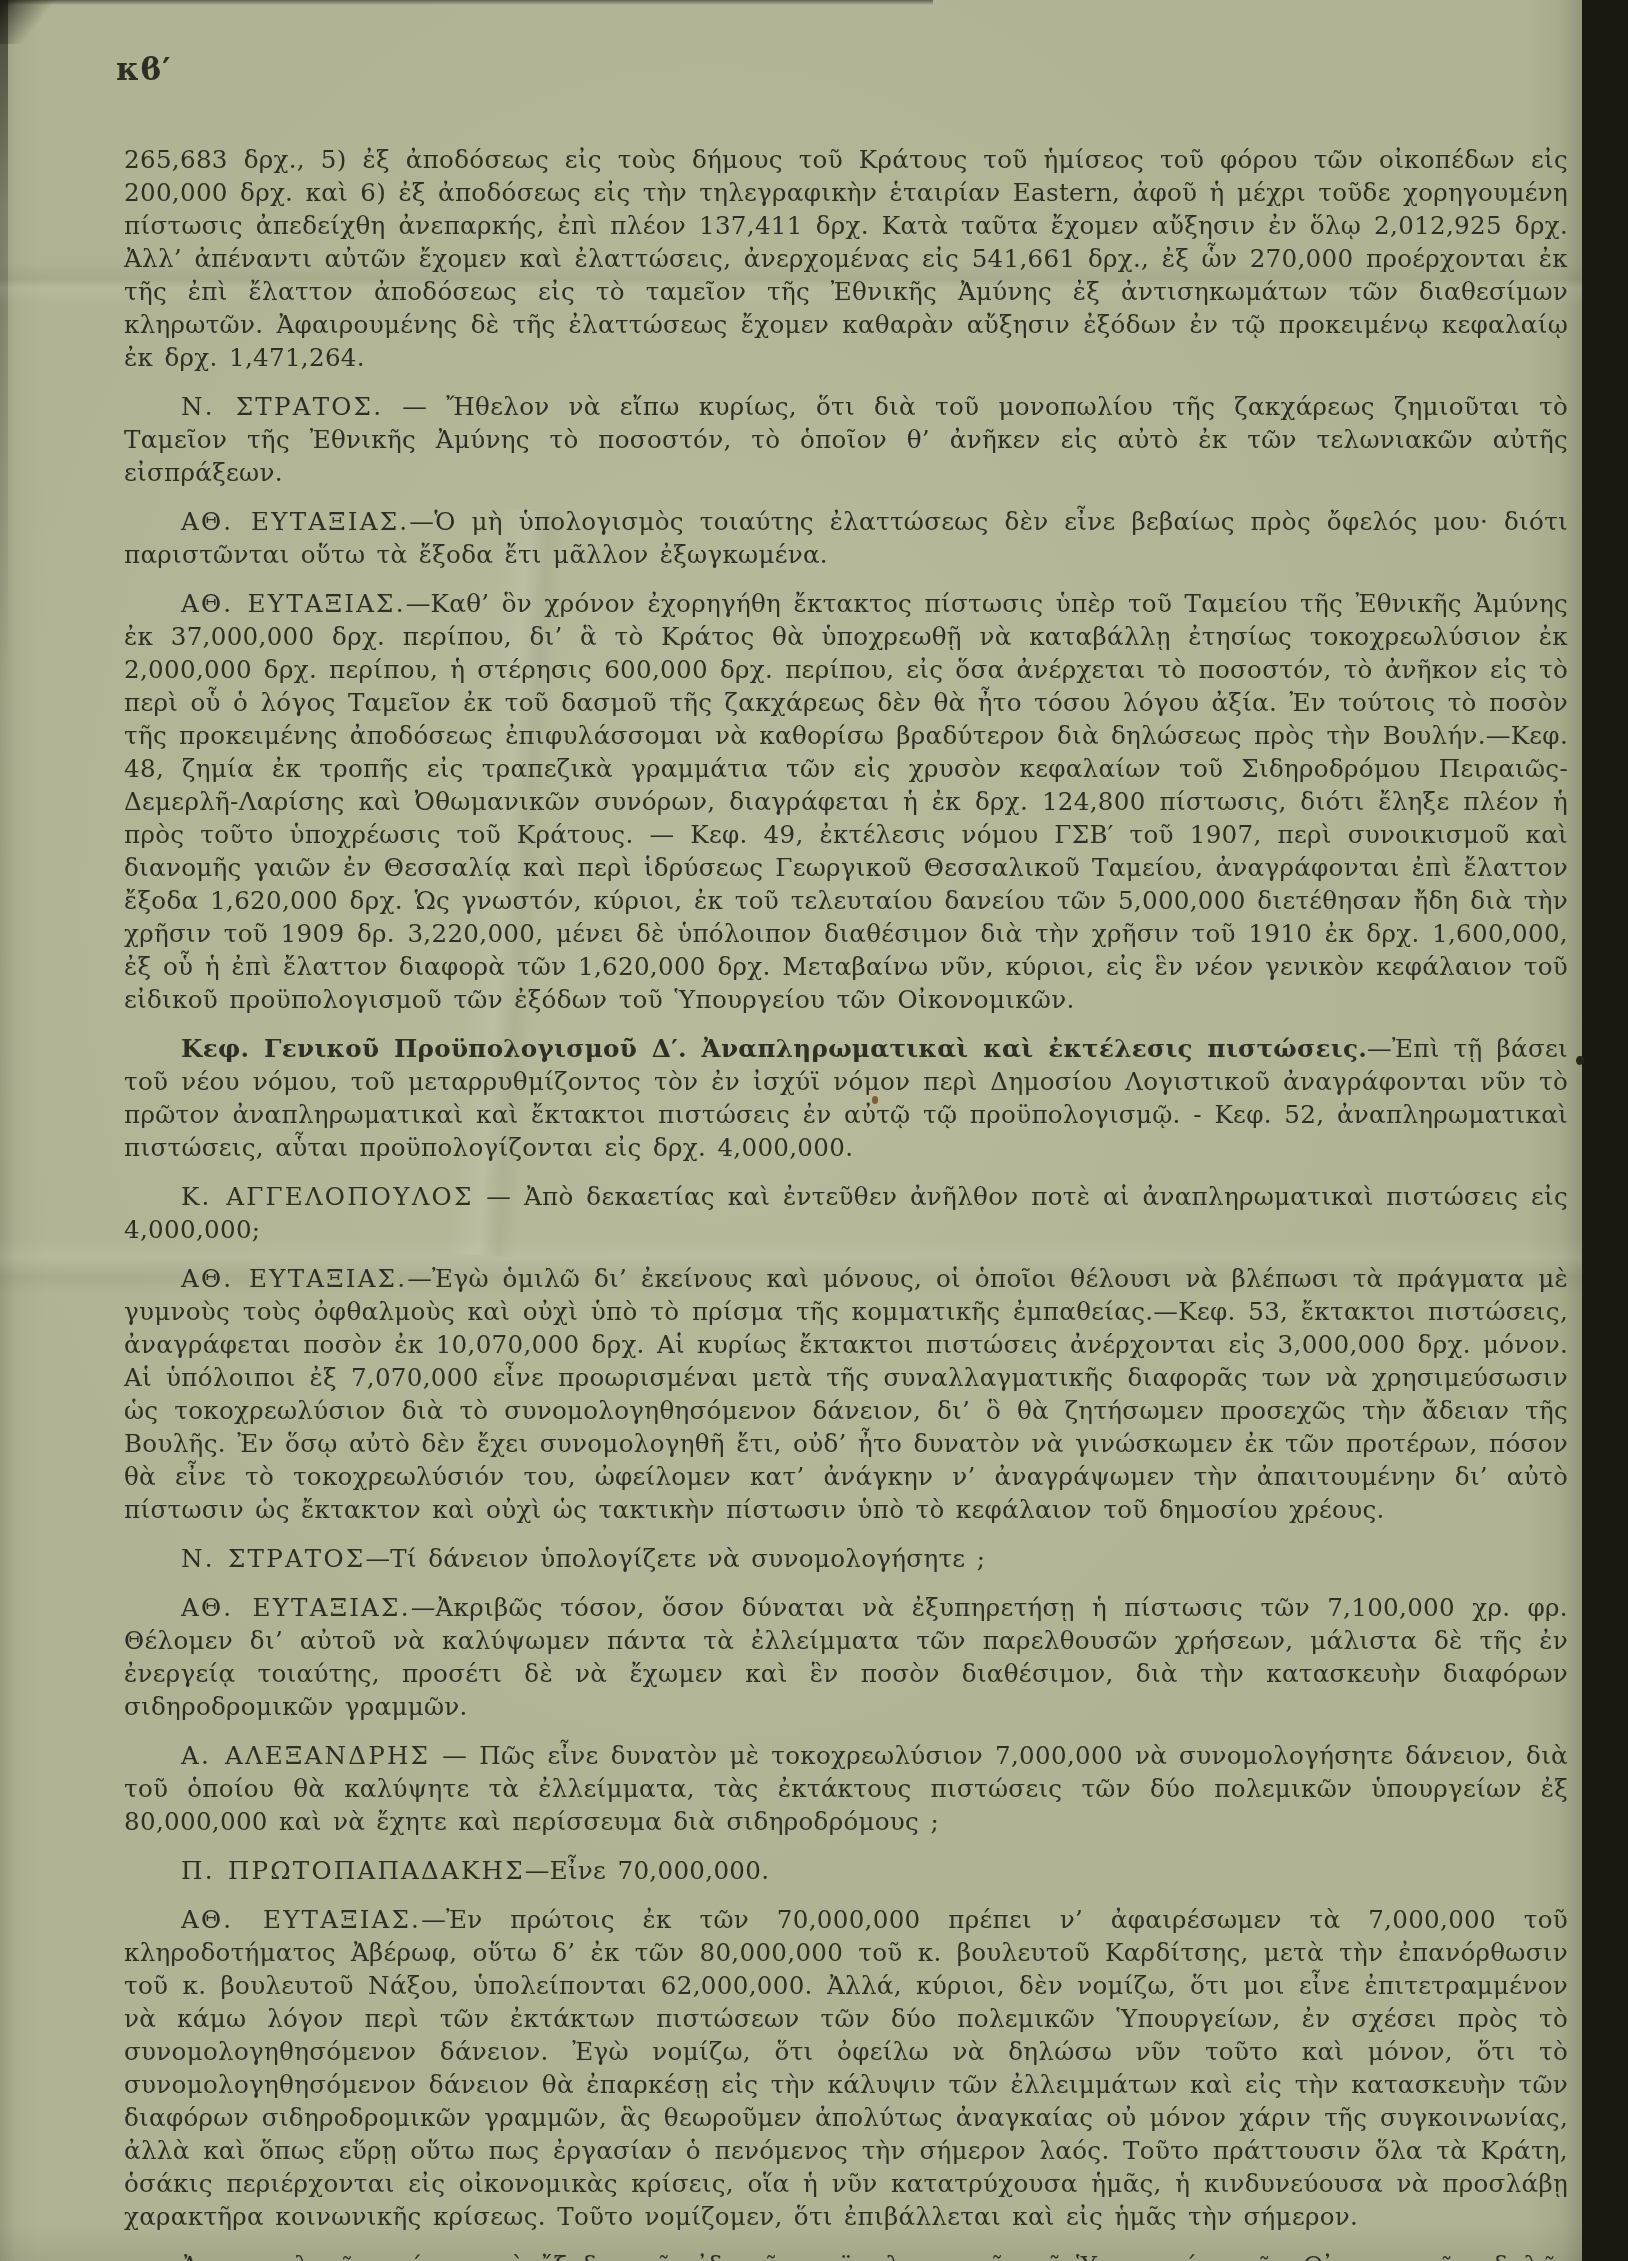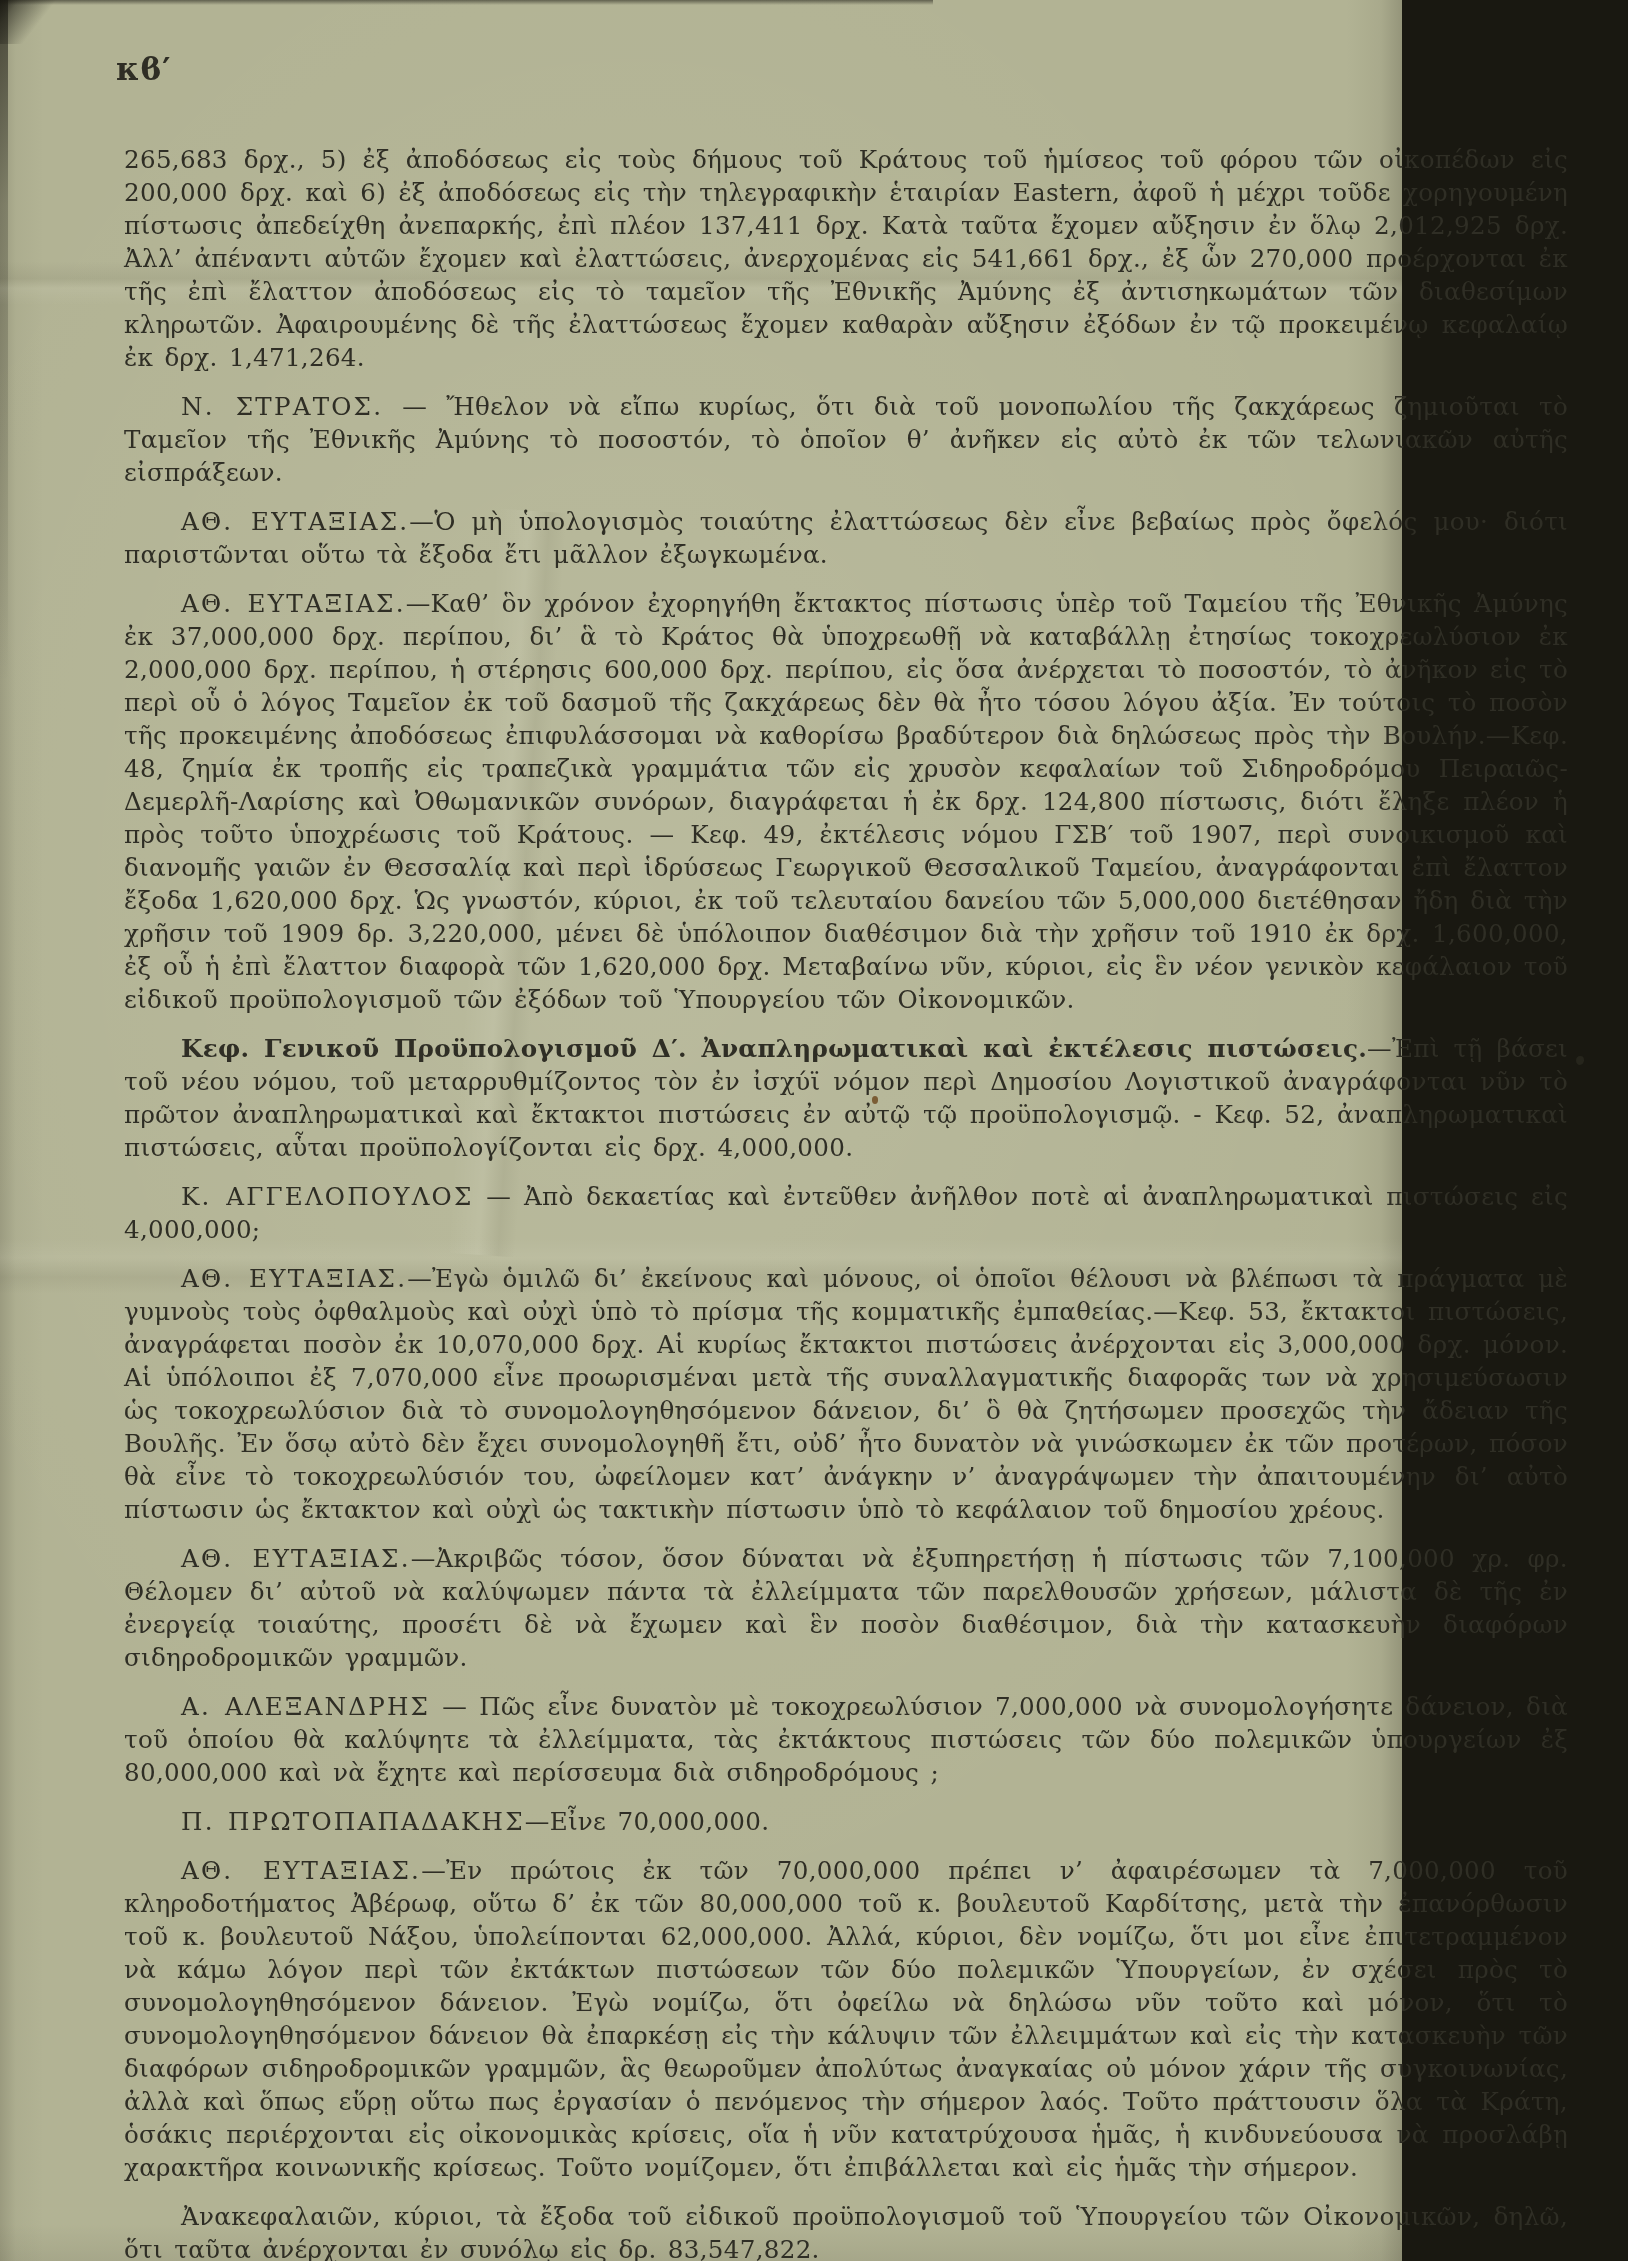--- a/index.html
+++ b/index.html
@@ -7,21 +7,21 @@
     padding: 0;
     width: 1629px;
     height: 2261px;
     background: #191811;
     overflow: hidden;
     font-family: "DejaVu Serif", "Liberation Serif", serif;
   }
   .page {
     position: absolute;
     left: 0; top: 0;
-    width: 1402px;
+    width: 1582px;
     height: 2261px;
     background:
       radial-gradient(ellipse 1120px 1493px at 45% 40%, rgba(255,255,240,0.10), rgba(0,0,0,0) 70%),
       linear-gradient(90deg, rgba(70,66,50,0.22) 0px, rgba(70,66,50,0.05) 16px, rgba(0,0,0,0) 44px),
       linear-gradient(270deg, rgba(60,58,44,0.25) 0px, rgba(60,58,44,0.08) 21px, rgba(0,0,0,0) 56px),
       linear-gradient(0deg, rgba(60,58,44,0.10) 0px, rgba(0,0,0,0) 37px),
       var(--paper, #b2b394);
     color: var(--ink, #2f2e25);
   }
   
@@ -102,20 +102,21 @@
   <div class="page-number">κϐ′</div>
 
   <div class="text-column">
       <p class="para">265,683 δρχ., 5) ἐξ ἀποδόσεως εἰς τοὺς δήμους τοῦ Κράτους τοῦ ἡμίσεος τοῦ φόρου τῶν οἰκοπέδων εἰς 200,000 δρχ. καὶ 6) ἐξ ἀποδόσεως εἰς τὴν τηλεγραφικὴν ἑταιρίαν Eastern, ἀφοῦ ἡ μέχρι τοῦδε χορηγουμένη πίστωσις ἀπεδείχθη ἀνεπαρκής, ἐπὶ πλέον 137,411 δρχ.  Κατὰ ταῦτα ἔχομεν αὔξησιν ἐν ὅλῳ 2,012,925 δρχ.  Ἀλλ’ ἀπέναντι αὐτῶν ἔχομεν καὶ ἐλαττώσεις, ἀνερχομένας εἰς 541,661 δρχ., ἐξ ὧν 270,000 προέρχονται ἐκ τῆς ἐπὶ ἔλαττον ἀποδόσεως εἰς τὸ ταμεῖον τῆς Ἐθνικῆς Ἀμύνης ἐξ ἀντισηκωμάτων τῶν διαθεσίμων κληρωτῶν. Ἀφαιρουμένης δὲ τῆς ἐλαττώσεως ἔχομεν καθαρὰν αὔξησιν ἐξόδων ἐν τῷ προκειμένῳ κεφαλαίῳ ἐκ δρχ. 1,471,264.</p>
       <p class="para indent"><span class="speaker">Ν. ΣΤΡΑΤΟΣ.</span> — Ἤθελον νὰ εἴπω κυρίως, ὅτι διὰ τοῦ μονοπωλίου τῆς ζακχάρεως ζημιοῦται τὸ Ταμεῖον τῆς Ἐθνικῆς Ἀμύνης τὸ ποσοστόν, τὸ ὁποῖον θ’ ἀνῆκεν εἰς αὐτὸ ἐκ τῶν τελωνιακῶν αὐτῆς εἰσπράξεων.</p>
       <p class="para indent"><span class="speaker">ΑΘ. ΕΥΤΑΞΙΑΣ.</span>—Ὁ μὴ ὑπολογισμὸς τοιαύτης ἐλαττώσεως δὲν εἶνε βεβαίως πρὸς ὄφελός μου· διότι παριστῶνται οὕτω τὰ ἔξοδα ἔτι μᾶλλον ἐξωγκωμένα.</p>
       <p class="para indent"><span class="speaker">ΑΘ. ΕΥΤΑΞΙΑΣ.</span>—Καθ’ ὃν χρόνον ἐχορηγήθη ἔκτακτος πίστωσις ὑπὲρ τοῦ Ταμείου τῆς Ἐθνικῆς Ἀμύνης ἐκ 37,000,000 δρχ. περίπου, δι’ ἃ τὸ Κράτος θὰ ὑποχρεωθῇ νὰ καταβάλλῃ ἐτησίως τοκοχρεωλύσιον ἐκ 2,000,000 δρχ. περίπου, ἡ στέρησις 600,000 δρχ. περίπου, εἰς ὅσα ἀνέρχεται τὸ ποσοστόν, τὸ ἀνῆκον εἰς τὸ περὶ οὗ ὁ λόγος Ταμεῖον ἐκ τοῦ δασμοῦ τῆς ζακχάρεως δὲν θὰ ἦτο τόσου λόγου ἀξία. Ἐν τούτοις τὸ ποσὸν τῆς προκειμένης ἀποδόσεως ἐπιφυλάσσομαι νὰ καθορίσω βραδύτερον διὰ δηλώσεως πρὸς τὴν Βουλήν.—Κεφ. 48, ζημία ἐκ τροπῆς εἰς τραπεζικὰ γραμμάτια τῶν εἰς χρυσὸν κεφαλαίων τοῦ Σιδηροδρόμου Πειραιῶς-Δεμερλῆ-Λαρίσης καὶ Ὀθωμανικῶν συνόρων, διαγράφεται ἡ ἐκ δρχ. 124,800 πίστωσις, διότι ἔληξε πλέον ἡ πρὸς τοῦτο ὑποχρέωσις τοῦ Κράτους. — Κεφ. 49, ἐκτέλεσις νόμου ΓΣΒ′ τοῦ 1907, περὶ συνοικισμοῦ καὶ διανομῆς γαιῶν ἐν Θεσσαλίᾳ καὶ περὶ ἱδρύσεως Γεωργικοῦ Θεσσαλικοῦ Ταμείου, ἀναγράφονται ἐπὶ ἔλαττον ἔξοδα 1,620,000 δρχ. Ὡς γνωστόν, κύριοι, ἐκ τοῦ τελευταίου δανείου τῶν 5,000,000 διετέθησαν ἤδη διὰ τὴν χρῆσιν τοῦ 1909 δρ. 3,220,000, μένει δὲ ὑπόλοιπον διαθέσιμον διὰ τὴν χρῆσιν τοῦ 1910 ἐκ δρχ. 1,600,000, ἐξ οὗ ἡ ἐπὶ ἔλαττον διαφορὰ τῶν 1,620,000 δρχ. Μεταβαίνω νῦν, κύριοι, εἰς ἓν νέον γενικὸν κεφάλαιον τοῦ εἰδικοῦ προϋπολογισμοῦ τῶν ἐξόδων τοῦ Ὑπουργείου τῶν Οἰκονομικῶν.</p>
       <p class="para indent"><span class="heading">Κεφ. Γενικοῦ Προϋπολογισμοῦ Δ′. Ἀναπληρωματικαὶ καὶ ἐκτέλεσις πιστώσεις.</span>—Ἐπὶ τῇ βάσει τοῦ νέου νόμου, τοῦ μεταρρυθμίζοντος τὸν ἐν ἰσχύϊ νόμον περὶ Δημοσίου Λογιστικοῦ ἀναγράφονται νῦν τὸ πρῶτον ἀναπληρωματικαὶ καὶ ἔκτακτοι πιστώσεις ἐν αὐτῷ τῷ προϋπολογισμῷ. - Κεφ. 52, ἀναπληρωματικαὶ πιστώσεις, αὗται προϋπολογίζονται εἰς δρχ. 4,000,000.</p>
       <p class="para indent"><span class="speaker">Κ. ΑΓΓΕΛΟΠΟΥΛΟΣ</span> — Ἀπὸ δεκαετίας καὶ ἐντεῦθεν ἀνῆλθον ποτὲ αἱ ἀναπληρωματικαὶ πιστώσεις εἰς 4,000,000;</p>
       <p class="para indent"><span class="speaker">ΑΘ. ΕΥΤΑΞΙΑΣ.</span>—Ἐγὼ ὁμιλῶ δι’ ἐκείνους καὶ μόνους, οἱ ὁποῖοι θέλουσι νὰ βλέπωσι τὰ πράγματα μὲ γυμνοὺς τοὺς ὀφθαλμοὺς καὶ οὐχὶ ὑπὸ τὸ πρίσμα τῆς κομματικῆς ἐμπαθείας.—Κεφ. 53, ἔκτακτοι πιστώσεις, ἀναγράφεται ποσὸν ἐκ 10,070,000 δρχ. Αἱ κυρίως ἔκτακτοι πιστώσεις ἀνέρχονται εἰς 3,000,000 δρχ. μόνον. Αἱ ὑπόλοιποι ἐξ 7,070,000 εἶνε προωρισμέναι μετὰ τῆς συναλλαγματικῆς διαφορᾶς των νὰ χρησιμεύσωσιν ὡς τοκοχρεωλύσιον διὰ τὸ συνομολογηθησόμενον δάνειον, δι’ ὃ θὰ ζητήσωμεν προσεχῶς τὴν ἄδειαν τῆς Βουλῆς. Ἐν ὅσῳ αὐτὸ δὲν ἔχει συνομολογηθῆ ἔτι, οὐδ’ ἦτο δυνατὸν νὰ γινώσκωμεν ἐκ τῶν προτέρων, πόσον θὰ εἶνε τὸ τοκοχρεωλύσιόν του, ὠφείλομεν κατ’ ἀνάγκην ν’ ἀναγράψωμεν τὴν ἀπαιτουμένην δι’ αὐτὸ πίστωσιν ὡς ἔκτακτον καὶ οὐχὶ ὡς τακτικὴν πίστωσιν ὑπὸ τὸ κεφάλαιον τοῦ δημοσίου χρέους.</p>
+      <p class="para indent"><span class="speaker">Ν. ΣΤΡΑΤΟΣ</span>—Τί δάνειον ὑπολογίζετε νὰ συνομολογήσητε ;</p>
       <p class="para indent"><span class="speaker">ΑΘ. ΕΥΤΑΞΙΑΣ.</span>—Ἀκριβῶς τόσον, ὅσον δύναται νὰ ἐξυπηρετήσῃ ἡ πίστωσις τῶν 7,100,000 χρ. φρ.  Θέλομεν δι’ αὐτοῦ νὰ καλύψωμεν πάντα τὰ ἐλλείμματα τῶν παρελθουσῶν χρήσεων, μάλιστα δὲ τῆς ἐν ἐνεργείᾳ τοιαύτης, προσέτι δὲ νὰ ἔχωμεν καὶ ἓν ποσὸν διαθέσιμον, διὰ τὴν κατασκευὴν διαφόρων σιδηροδρομικῶν γραμμῶν.</p>
       <p class="para indent"><span class="speaker">Α. ΑΛΕΞΑΝΔΡΗΣ</span> — Πῶς εἶνε δυνατὸν μὲ τοκοχρεωλύσιον 7,000,000 νὰ συνομολογήσητε δάνειον, διὰ τοῦ ὁποίου θὰ καλύψητε τὰ ἐλλείμματα, τὰς ἐκτάκτους πιστώσεις τῶν δύο πολεμικῶν ὑπουργείων ἐξ 80,000,000 καὶ νὰ ἔχητε καὶ περίσσευμα διὰ σιδηροδρόμους ;</p>
       <p class="para indent"><span class="speaker">Π. ΠΡΩΤΟΠΑΠΑΔΑΚΗΣ</span>—Εἶνε 70,000,000.</p>
       <p class="para indent"><span class="speaker">ΑΘ. ΕΥΤΑΞΙΑΣ.</span>—Ἐν πρώτοις ἐκ τῶν 70,000,000 πρέπει ν’ ἀφαιρέσωμεν τὰ 7,000,000 τοῦ κληροδοτήματος Ἀβέρωφ, οὕτω δ’ ἐκ τῶν 80,000,000 τοῦ κ. βουλευτοῦ Καρδίτσης, μετὰ τὴν ἐπανόρθωσιν τοῦ κ. βουλευτοῦ Νάξου, ὑπολείπονται 62,000,000. Ἀλλά, κύριοι, δὲν νομίζω, ὅτι μοι εἶνε ἐπιτετραμμένον νὰ κάμω λόγον περὶ τῶν ἐκτάκτων πιστώσεων τῶν δύο πολεμικῶν Ὑπουργείων, ἐν σχέσει πρὸς τὸ συνομολογηθησόμενον δάνειον. Ἐγὼ νομίζω, ὅτι ὀφείλω νὰ δηλώσω νῦν τοῦτο καὶ μόνον, ὅτι τὸ συνομολογηθησόμενον δάνειον θὰ ἐπαρκέσῃ εἰς τὴν κάλυψιν τῶν ἐλλειμμάτων καὶ εἰς τὴν κατασκευὴν τῶν διαφόρων σιδηροδρομικῶν γραμμῶν, ἃς θεωροῦμεν ἀπολύτως ἀναγκαίας οὐ μόνον χάριν τῆς συγκοινωνίας, ἀλλὰ καὶ ὅπως εὕρῃ οὕτω πως ἐργασίαν ὁ πενόμενος τὴν σήμερον λαός. Τοῦτο πράττουσιν ὅλα τὰ Κράτη, ὁσάκις περιέρχονται εἰς οἰκονομικὰς κρίσεις, οἵα ἡ νῦν κατατρύχουσα ἡμᾶς, ἡ κινδυνεύουσα νὰ προσλάβῃ χαρακτῆρα κοινωνικῆς κρίσεως. Τοῦτο νομίζομεν, ὅτι ἐπιβάλλεται καὶ εἰς ἡμᾶς τὴν σήμερον.</p>
       <p class="para indent">Ἀνακεφαλαιῶν, κύριοι, τὰ ἔξοδα τοῦ εἰδικοῦ προϋπολογισμοῦ τοῦ Ὑπουργείου τῶν Οἰκονομικῶν, δηλῶ, ὅτι ταῦτα ἀνέρχονται ἐν συνόλῳ εἰς δρ. 83,547,822.</p>
     </div>
 </div>
 
 
 </body></html>

